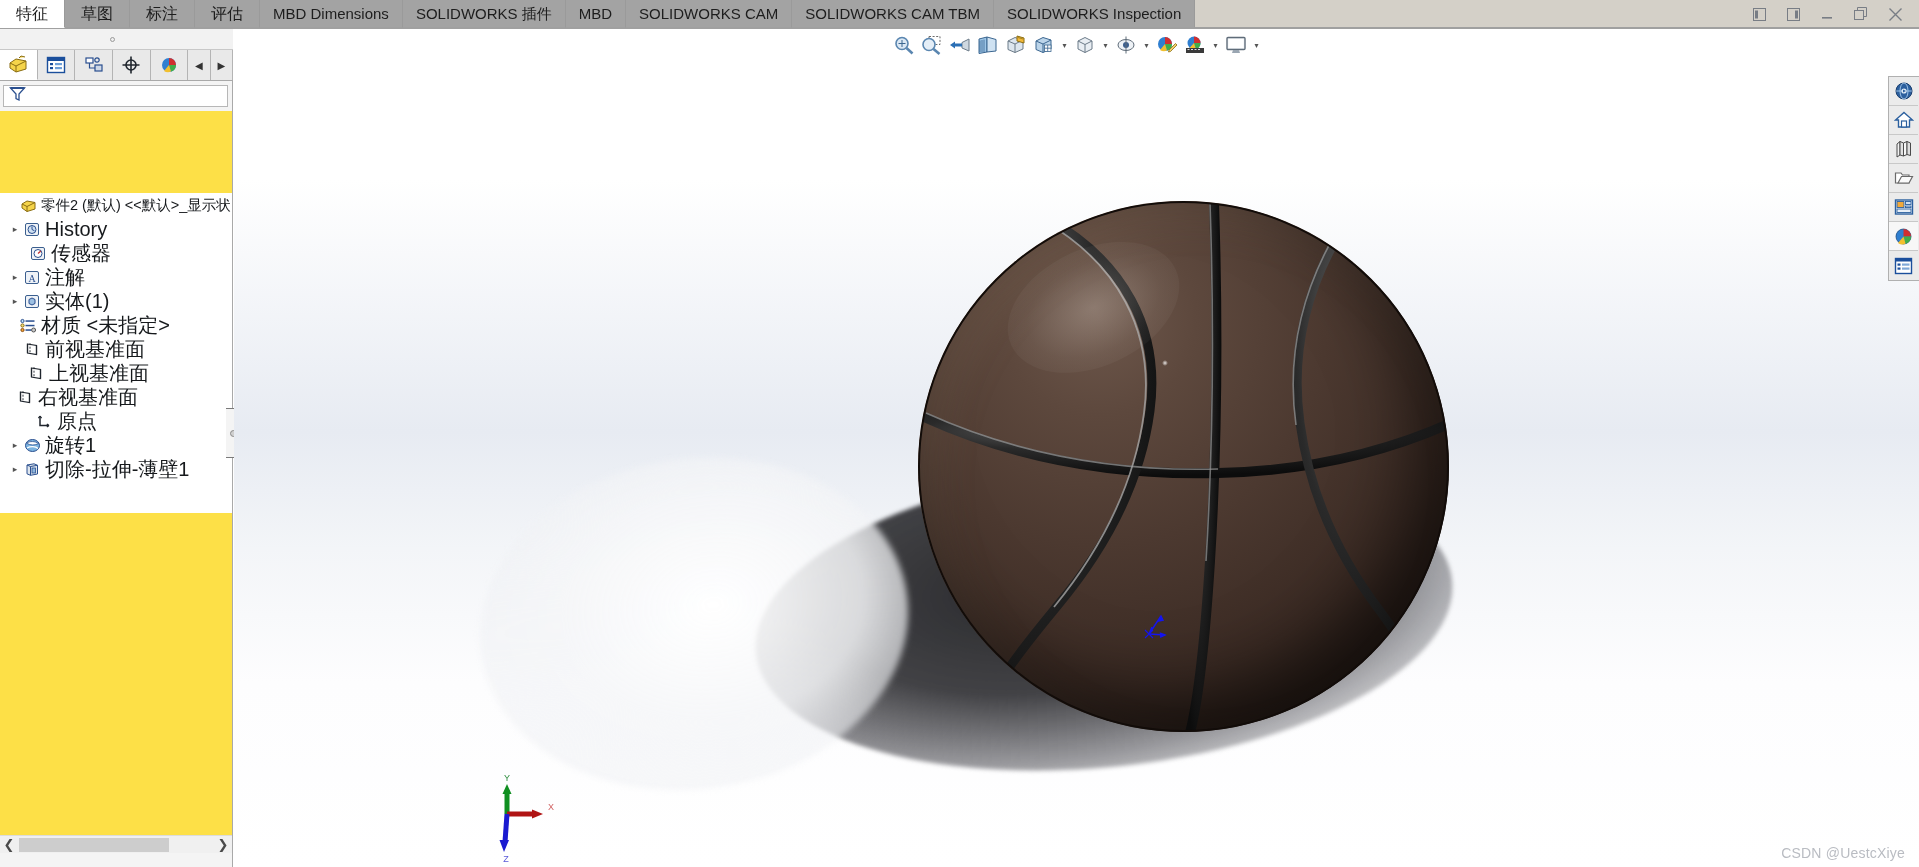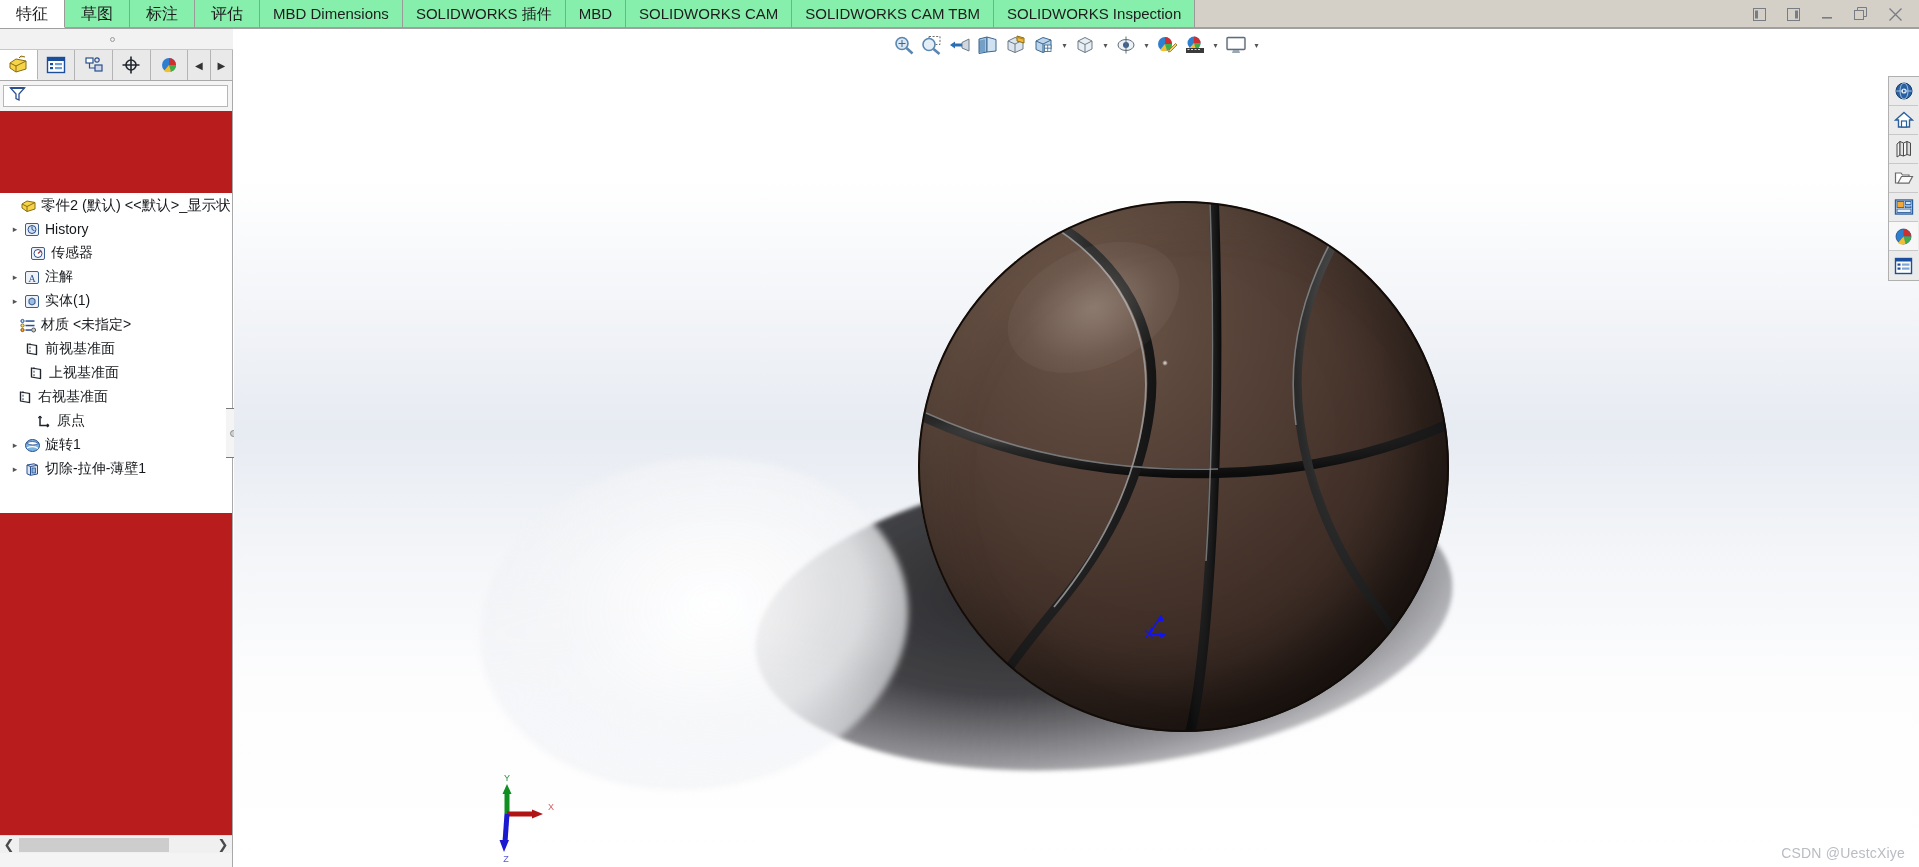--- a/index.html
+++ b/index.html
@@ -14,21 +14,21 @@
   #tabbar {
     position: absolute; left: 0; top: 0; width: 1919px; height: 29px;
     background: #d4d0c8;
     border-bottom: 1px solid #a0a0a0;
     display: flex; align-items: stretch;
   }
   .tab {
     display: flex; align-items: center; justify-content: center;
     padding: 0 13px;
     font-size: 15px; color: #1d1d1d;
-    background: #86efac;
+    background: #a3a3a3;
     border-right: 1px solid #9a9a9a;
     border-bottom: 1px solid #a0a0a0;
     cursor: default; white-space: nowrap;
     line-height: 1;
   }
   .tab.cjk { font-size: 16px; padding: 0 16px; }
   .tab.active {
     background: #ffffff;
     border-bottom: 1px solid #ffffff;
     border-right: 1px solid #9a9a9a;
@@ -90,25 +90,25 @@
   }
   .trow {
     display: flex; align-items: center; height: 24px;
     padding-left: 4px; white-space: nowrap; cursor: default;
   }
   .twist {
     width: 14px; flex: 0 0 14px; text-align: center;
     font-size: 9px; color: #555;
   }
   .ticon { width: 20px; flex: 0 0 20px; display:flex; align-items:center; justify-content:center; }
-  .tlabel { padding-left: 3px; font-size: 14px; color: #16191c; }
+  .tlabel { padding-left: 3px; font-size: 20px; color: #16191c; }
   .trow.root .tlabel { font-size: 14.5px; }
   #lp-body {
     position: absolute; left: 0; top: 82px; width: 232px; height: 736px;
-    background: #b91c1c;
+    background: #fde047;
   }
   #lp-hscroll {
     position: absolute; left: 0; bottom: 14px; width: 232px; height: 18px;
     background: #f0f0f0; display: flex; align-items: center;
     border-top: 1px solid #dcdcdc;
   }
   #lp-hscroll .arrow { width: 18px; text-align:center; font-size: 13px; color: #4a4a4a; cursor: default;}
   #lp-hscroll .thumb { height: 14px; background: #cdcdcd; margin: 0 1px; cursor: default; }
 
   

